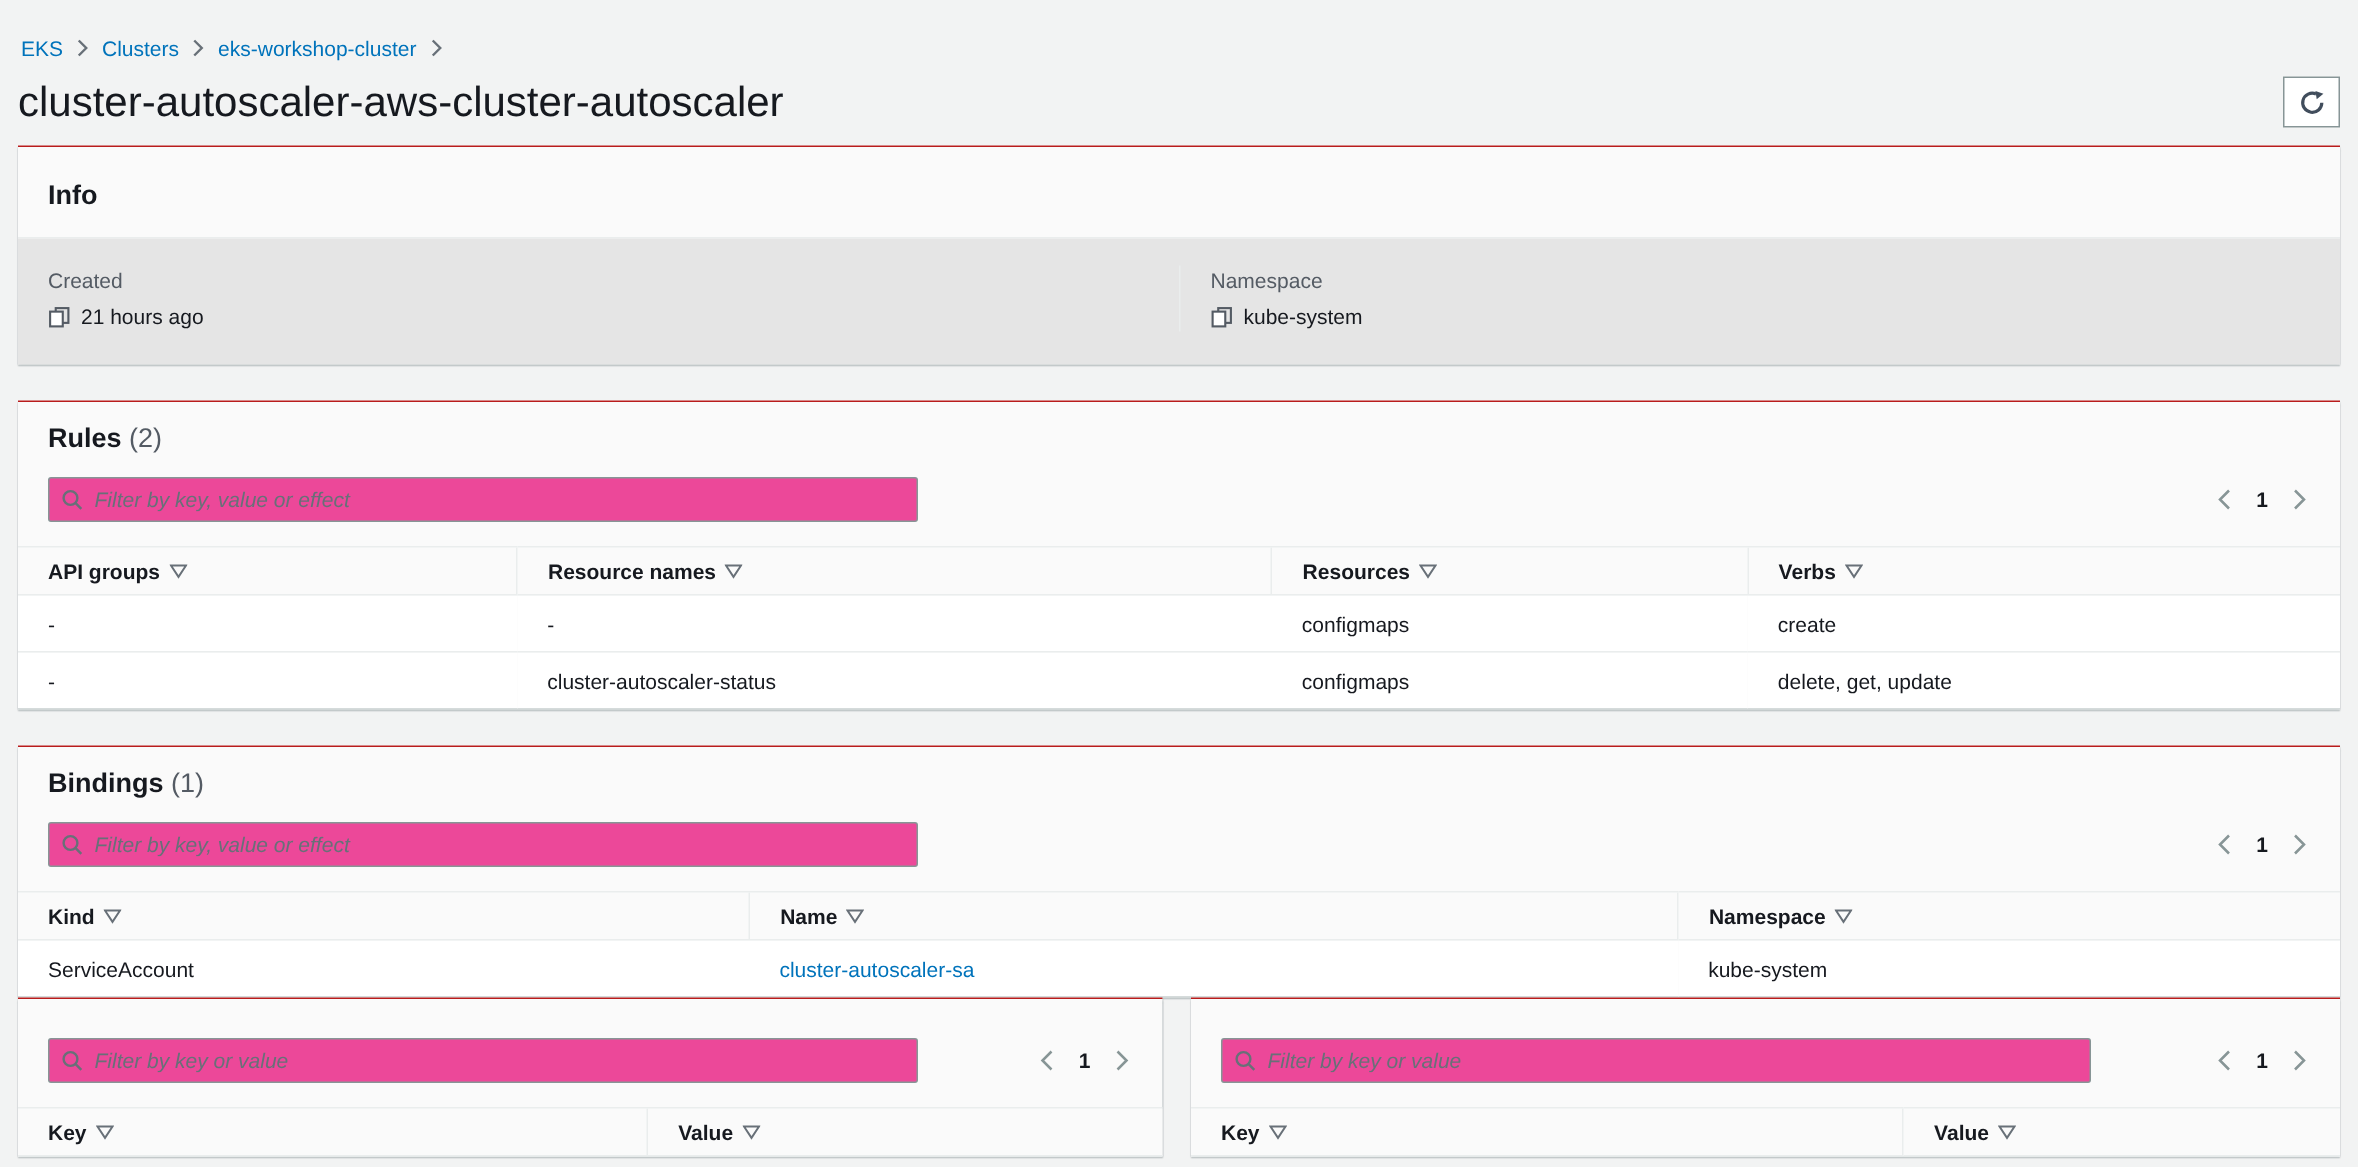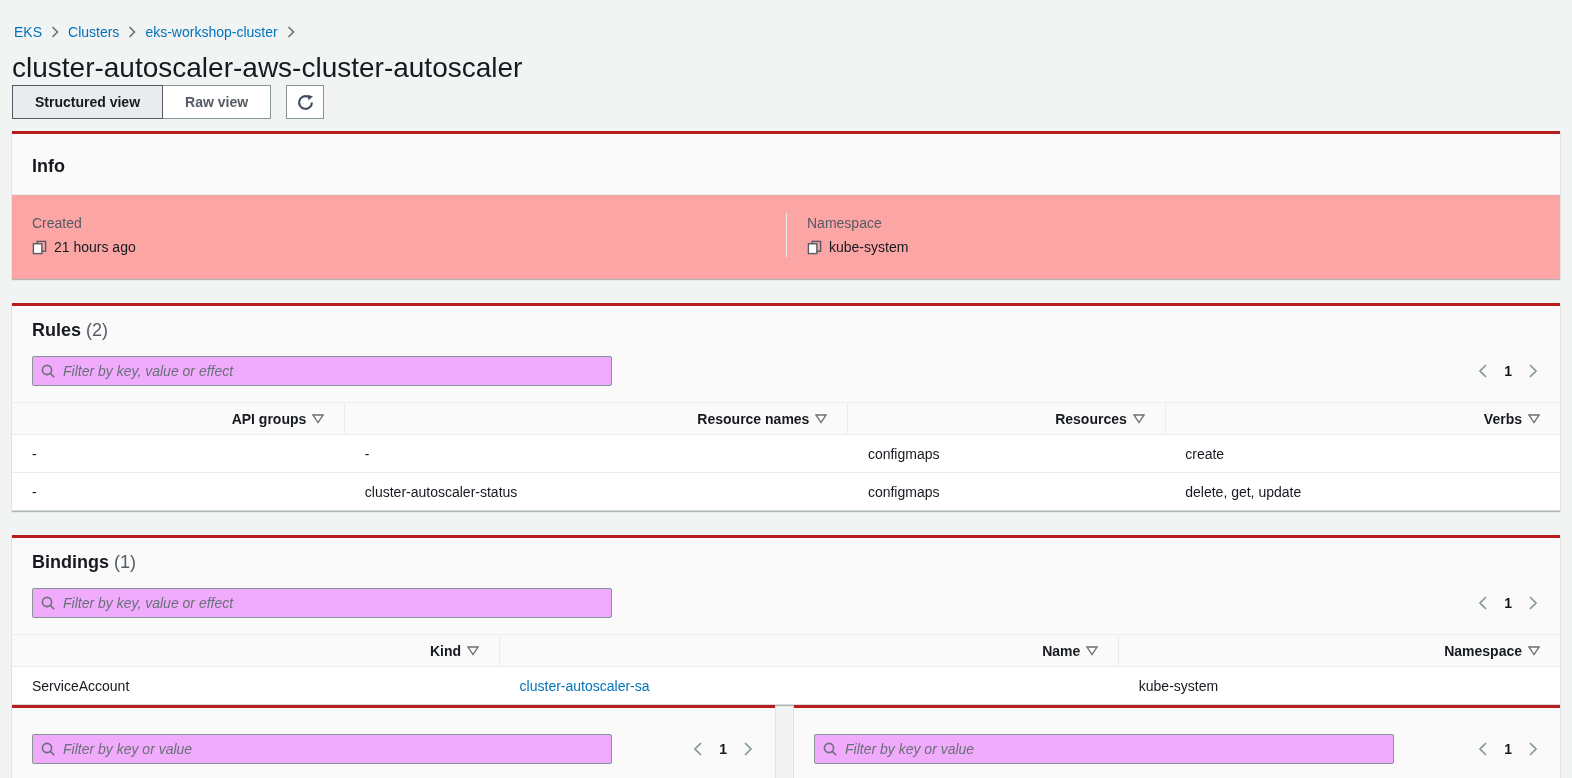--- a/index.html
+++ b/index.html
@@ -12,79 +12,79 @@
     font-size: 14px;
   }
 
   
   .breadcrumb { display:flex; align-items:center; gap:9px; padding:24px 12px 0 14px; font-size:14px; }
   .crumb-link { color:#0073bb; text-decoration:none; cursor:pointer; }
   .crumb-current { color:#545b64; }
   .crumb-sep { display:flex; align-items:center; }
 
   
-  .page-header { display:flex; justify-content:space-between; align-items:flex-start; padding:11px 12px 0 12px;flex-direction:column; }
+  .page-header { display:flex; justify-content:space-between; align-items:flex-end; padding:11px 12px 0 12px; }
   .page-title { font-size:28px; line-height:34px; font-weight:500; margin:0; color:#16191f; }
   .header-actions { display:flex; align-items:center; gap:15px; }
   .segmented { display:flex; }
   .seg-btn {
     height:34px; padding:0 22px; display:flex; align-items:center;
     font-size:14px; font-weight:700; font-family:"Liberation Sans",sans-serif;
     background:#fff; border:1px solid #879596; color:#545b64; cursor:pointer;
   }
   .seg-btn + .seg-btn { margin-left:-1px; }
   .seg-btn.active { background:#e9ebed; border-color:#545b64; color:#16191f; position:relative; z-index:1; }
   .icon-btn {
     width:38px; height:34px; display:flex; align-items:center; justify-content:center;
     background:#fff; border:1px solid #879596; cursor:pointer;
   }
 
   
   .panel {
     margin:0 12px; background:#fafafa;
-    border-top:3px solid #b91c1c;
+    border-top:1px solid #b91c1c;
     box-shadow:0 1px 1px 0 rgba(0,28,36,.25), 1px 1px 1px -1px rgba(0,28,36,.15), -1px 1px 1px -1px rgba(0,28,36,.15);
   }
   .mt12 { margin-top:12px; } .mt24 { margin-top:24px; } .mt19 { margin-top:19px; }
 
   h2.panel-title { font-size:18px; line-height:24px; margin:0; font-weight:700; color:#16191f; }
   .panel-count { font-weight:400; color:#545b64; }
 
   
   .info-header { padding:20px 20px 16px; background:#fafafa; border-bottom:1px solid #eaeded; }
-  .info-content { background:#fca5a5; display:flex; padding:18px 0 22px; }
+  .info-content { background:#e5e5e5; display:flex; padding:18px 0 22px; }
   .info-col { width:50%; padding:0 20px; }
   .info-col + .info-col { border-left:1px solid #eaeded; }
   .field-label { color:#545b64; font-size:14px; line-height:20px; margin-bottom:4px; }
   .field-value { display:flex; align-items:center; gap:7px; font-size:14px; line-height:20px; color:#16191f; }
 
   
   .table-panel { padding-top:12px; }
   .panel-heading { padding:0 20px; }
   .toolbar { display:flex; align-items:center; padding:14px 20px 16px; }
   .filter-box { position:relative; width:580px; }
   .filter-input {
-    width:100%; height:30px; background:#f0abfc; border:1px solid #879596; border-radius:2px;
+    width:100%; height:30px; background:#ec4899; border:1px solid #879596; border-radius:2px;
     padding:0 8px 0 30px; font-size:14px; color:#16191f; font-family:"Liberation Sans",sans-serif;
     outline:none;
   }
   .filter-input::placeholder { color:#687078; font-style:italic; opacity:1; }
   .search-icon { position:absolute; left:8px; top:7px; pointer-events:none; }
 
   .pagination { margin-left:auto; display:flex; align-items:center; gap:16px; padding-right:2px; }
   .page-btn { background:none; border:none; padding:0; cursor:pointer; display:flex; align-items:center; }
   .page-num { font-weight:700; font-size:14px; color:#16191f; }
 
   table { width:100%; border-collapse:collapse; table-layout:fixed; }
   thead th {
     background:#fafafa; border-top:1px solid #eaeded; border-bottom:1px solid #eaeded;
     font-size:14px; font-weight:700; color:#16191f; text-align:left; padding:6px 20px; height:32px;
   }
   thead th + th { border-left:1px solid #eaeded; }
-  .th-inner { display:flex; align-items:center; justify-content:flex-end; gap:6px; }
+  .th-inner { display:flex; align-items:center; justify-content:flex-start; gap:6px; }
   .filter-icon { display:flex; align-items:center; flex:none; }
   tbody td {
     background:#fff; border-bottom:1px solid #eaeded; padding:10px 20px;
     font-size:14px; color:#16191f; height:38px;
     white-space:nowrap; overflow:hidden; text-overflow:ellipsis;
   }
   tbody tr:last-child td { border-bottom:1px solid #d5dbdb; }
   .link { color:#0073bb; text-decoration:none; cursor:pointer; }
 
   
@@ -114,24 +114,20 @@
   <span class="crumb-sep">
     <svg width="8" height="12" viewBox="0 0 8 12">
         <path d="M1.5 1 L6.5 6 L1.5 11" fill="none" stroke="#687078" stroke-width="1.6"></path>
       </svg>
   </span>
 </nav>
 
 <div class="page-header">
   <h1 class="page-title">cluster-autoscaler-aws-cluster-autoscaler</h1>
   <div class="header-actions">
-    <div class="segmented">
-      <button class="seg-btn active">Structured view</button>
-      <button class="seg-btn">Raw view</button>
-    </div>
     <button class="icon-btn">
       <span style="display:flex;">
         <svg width="17" height="17" viewBox="0 0 16 16">
           <path d="M14 8 A6 6 0 1 1 10.4 2.5" fill="none" stroke="#414d5c" stroke-width="2"></path>
           <path d="M10 0.6 L15 2.4 L10.8 5.8 Z" fill="#414d5c"></path>
         </svg>
       </span>
     </button>
   </div>
 </div>

